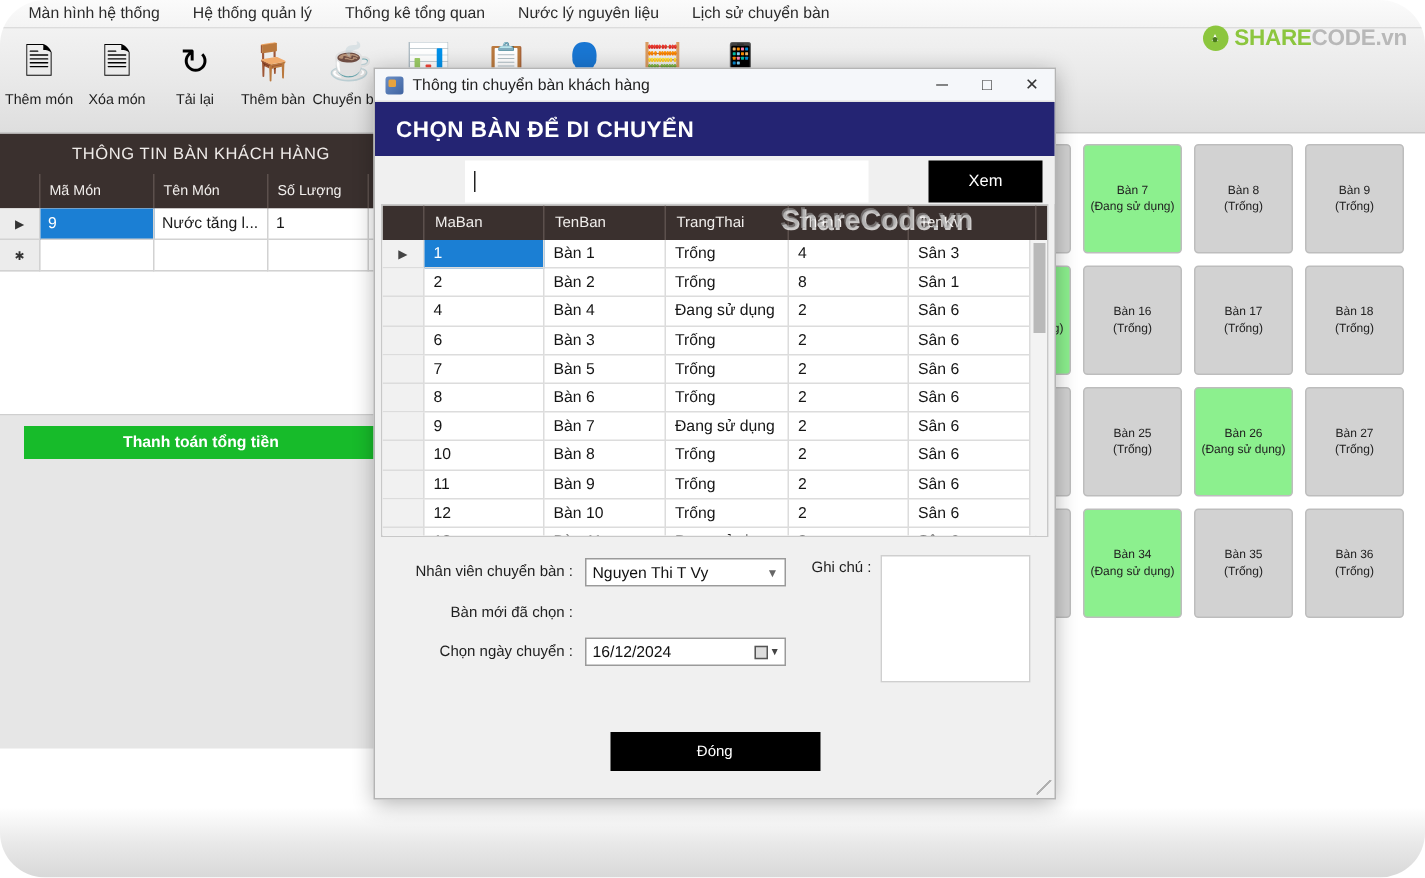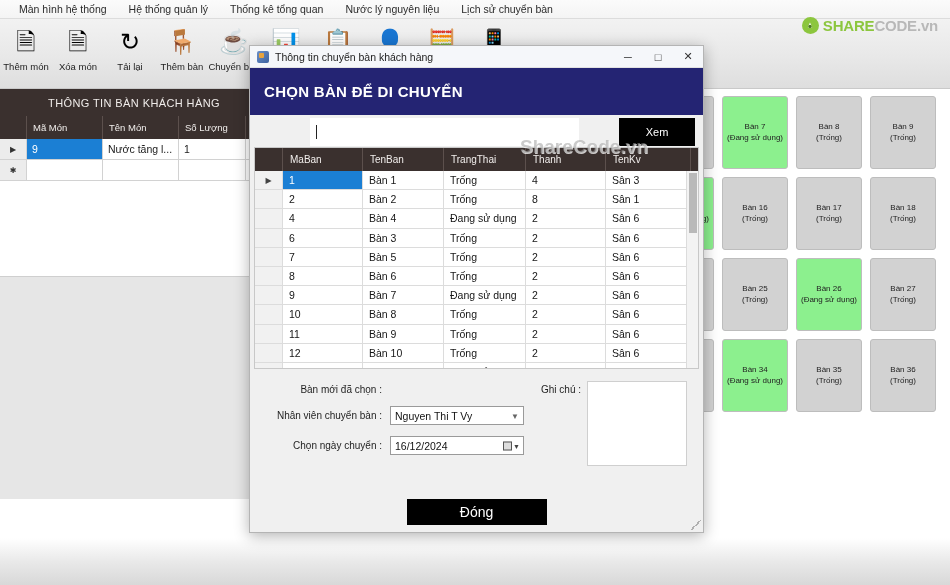--- a/index.html
+++ b/index.html
@@ -8,20 +8,21 @@
     width: 950px; height: 585px;
     overflow: hidden;
     font-family: "Liberation Sans", sans-serif;
     background: #ffffff;
   }
   #app {
     position: relative;
     width: 950px; height: 585px;
     background: linear-gradient(180deg,#ffffff 0%,#ffffff 92%,#e9e9e9 96%,#d8d8d8 100%);
     overflow: hidden;
+    border-radius: 30px;
   }
 
   
   .menubar {
     position: absolute; left:0; top:0; width:950px; height:19px;
     background: linear-gradient(180deg,#fbfbfb 0%,#f4f4f4 100%);
     border-bottom: 1px solid #dcdcdc;
     display: flex; align-items: center;
     padding-left: 8px;
     z-index: 5;
@@ -162,21 +163,21 @@
     background:#e8a33d; border-radius:1px;
   }
   .dlg-title { font-size:10.5px; color:#222; flex:1; white-space:nowrap; }
   .dlg-btns { display:flex; height:22px; }
   .dlg-btn {
     width:30px; height:22px; display:flex; align-items:center; justify-content:center;
     font-size:11px; color:#333; cursor:pointer;
   }
 
   .dlg-header {
-    height:47px; background:#242473; color:#fff;
+    height:36px; background:#242473; color:#fff;
     display:flex; align-items:center; padding-left:14px;
     font-size:15px; font-weight:bold; letter-spacing:.3px;
   }
   .dlg-search {
     height:32px; background:#f0f0f0; display:flex; align-items:center;
     padding-left:60px; padding-right:8px; padding-top:2px;gap:36px;
   }
   .dlg-search-input {
     flex:1; height:28px; background:#fff; border:none;
     font-size:11px; padding:0 6px; color:#111;
@@ -244,21 +245,21 @@
     width:100px; height:85px; background:#fff; border:1px solid #cfcfcf;
   }
 
   .dlg-actions { display:flex; gap:8px; justify-content:center; padding-top:2px; }
   .btn-confirm {
     width:140px; height:26px; background:#242473; color:#fff;
     font-size:10.5px; display:flex; align-items:center; justify-content:center; cursor:pointer;
   }
   .btn-close2 {
     width:140px; height:26px; background:#000; color:#fff;
-    font-size:14px; display:flex; align-items:center; justify-content:center; cursor:pointer;
+    font-size:10px; display:flex; align-items:center; justify-content:center; cursor:pointer;
   }
   .resize-grip {
     position:absolute; right:2px; bottom:2px; width:10px; height:10px;
     background:
       linear-gradient(135deg,transparent 45%,#b0b0b0 45%,#b0b0b0 55%,transparent 55%);
   }
 </style>
 </head>
 <body>
 
@@ -498,20 +499,21 @@
         <div class="grid-row">
           <div class="gr-cell gr-sel">✱</div>
           <div class="gr-cell" style="width: 76px;"></div>
           <div class="gr-cell" style="width: 76px;"></div>
           <div class="gr-cell" style="width: 67px;"></div>
           <div class="gr-cell" style="width: 22px;"></div>
         </div>
       </div>
     <div class="grid-body-bg"></div>
 
+    <div class="pay-btn">Thanh toán tổng tiền</div>
   </div>
 
 
   <div class="dialog">
 
     <div class="dlg-titlebar">
       <span class="dlg-appicon"></span>
       <span class="dlg-title">Thông tin chuyển bàn khách hàng</span>
       <span class="dlg-btns">
         <span class="dlg-btn">─</span>
@@ -628,29 +630,29 @@
             <div class="dg-c" style="width: 85px;">Sân 6</div>
           </div>
         </div>
       <div class="dg-sb">
         <div class="dg-sb-thumb"></div>
       </div>
     </div>
 
     <div class="dlg-form">
       <div class="frm-row">
-        <div class="frm-lbl">Bàn mới đã chọn :</div>
-        <div class="frm-selected"></div>
-      </div>
-      <div class="frm-row">
         <div class="frm-lbl">Nhân viên chuyển bàn :</div>
         <div class="frm-combo">
           <span>Nguyen Thi T Vy</span>
           <span class="chev">▼</span>
         </div>
+      </div>
+      <div class="frm-row">
+        <div class="frm-lbl">Bàn mới đã chọn :</div>
+        <div class="frm-selected"></div>
       </div>
       <div class="frm-row">
         <div class="frm-lbl">Chọn ngày chuyển :</div>
         <div class="frm-date">
           <span>16/12/2024</span>
           <span class="date-ico">
             <span class="date-box"></span>
               <span style="font-size:7px;color:#444;">▼</span>
           </span>
         </div>

